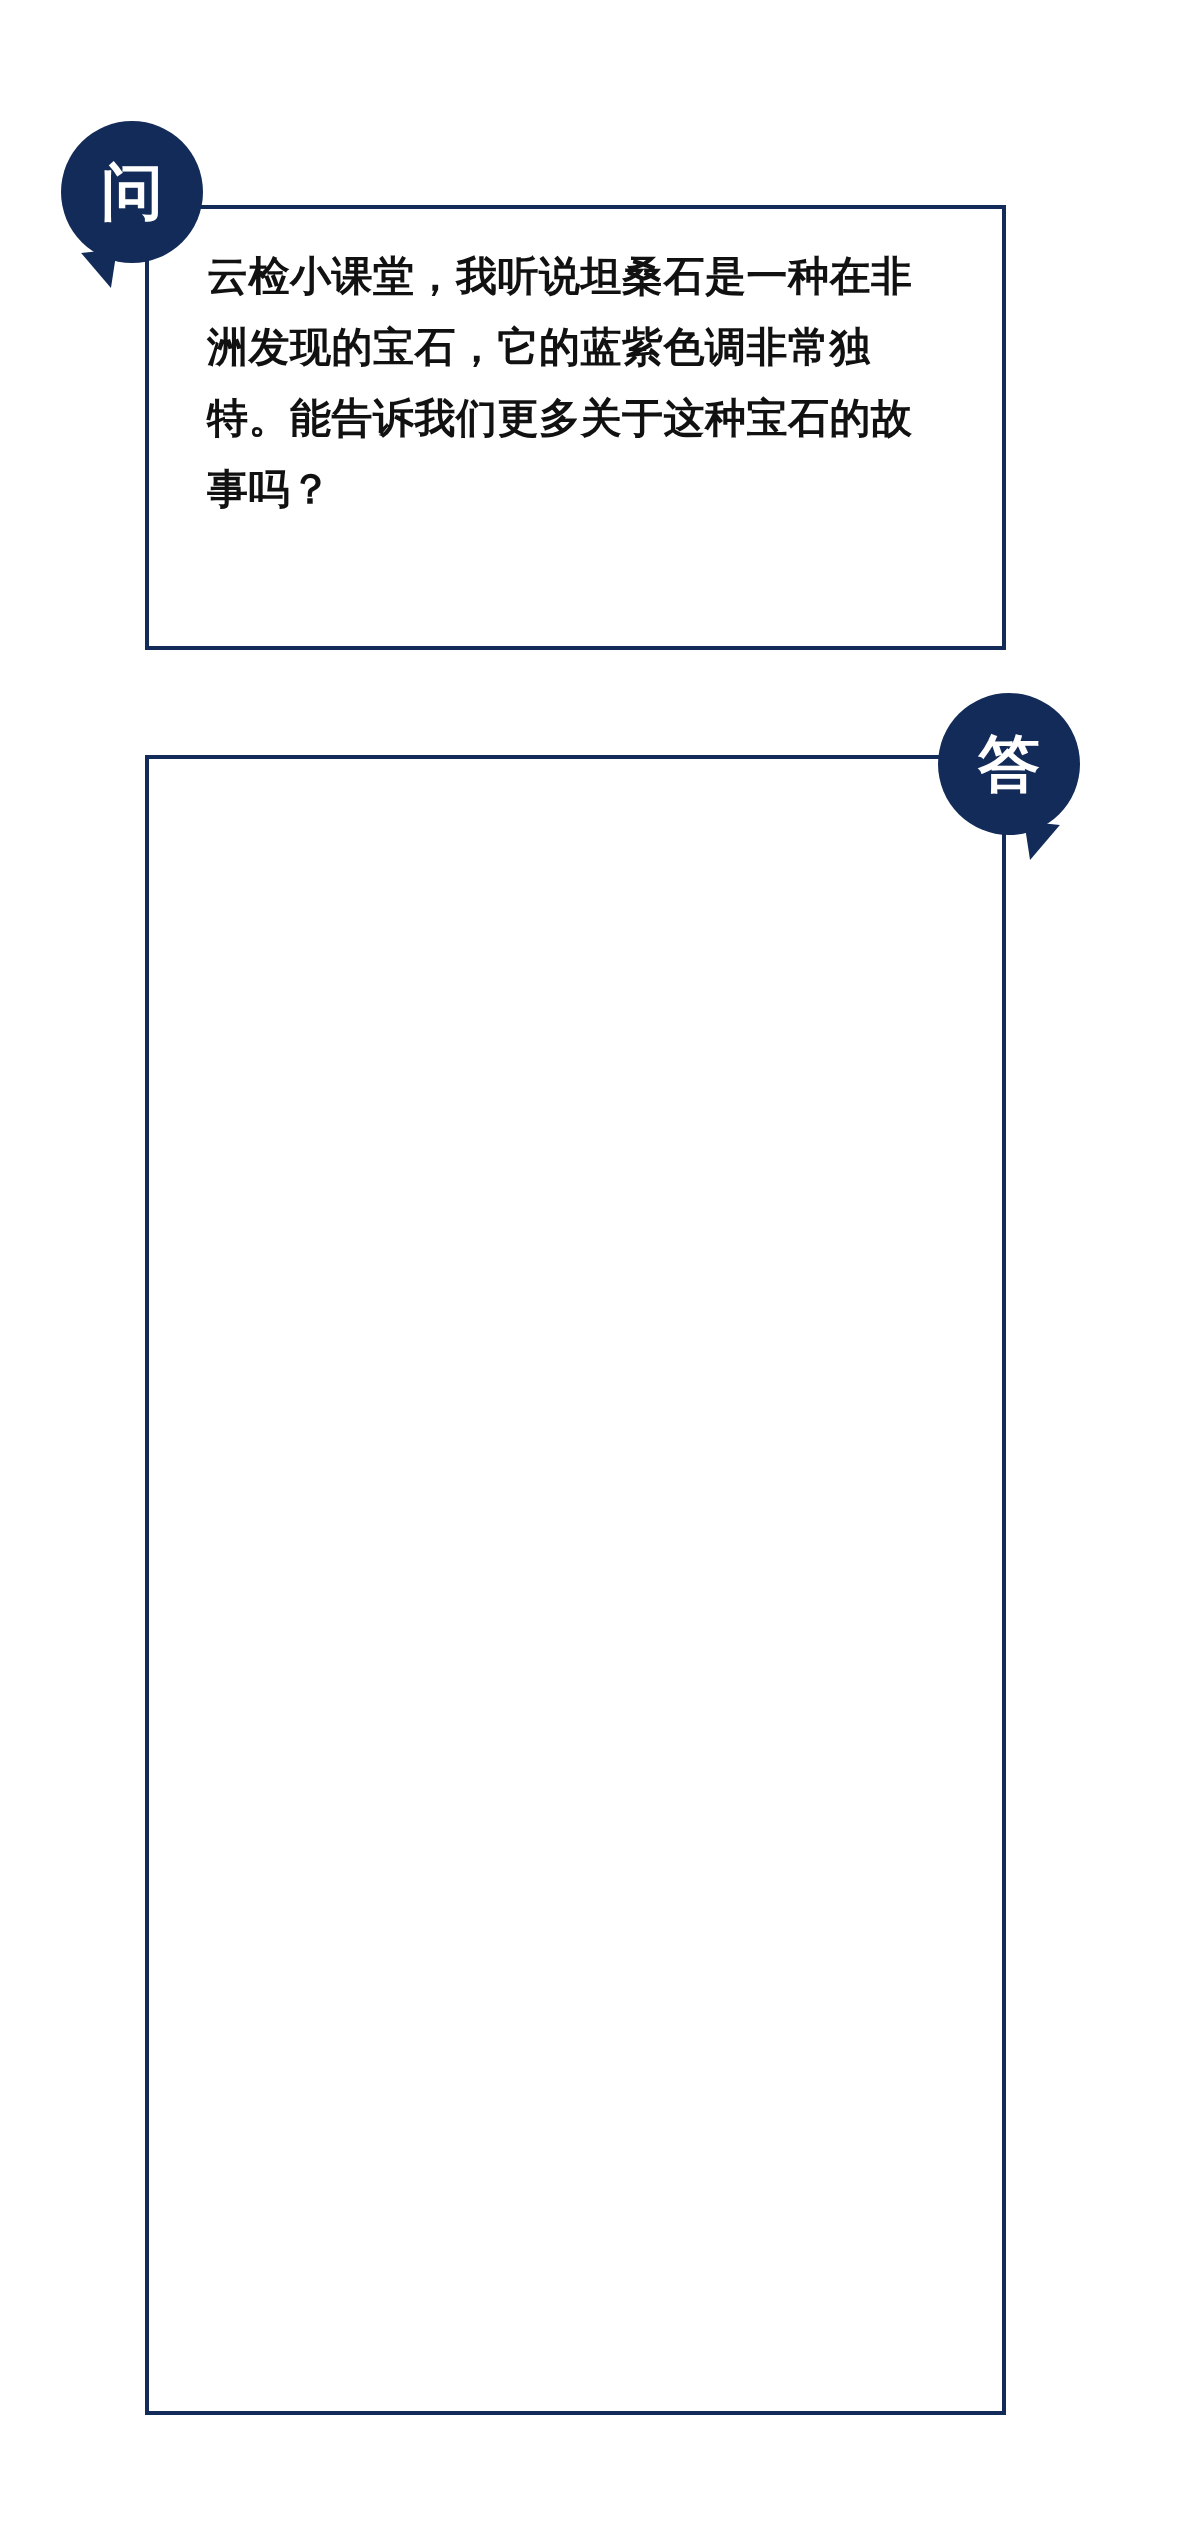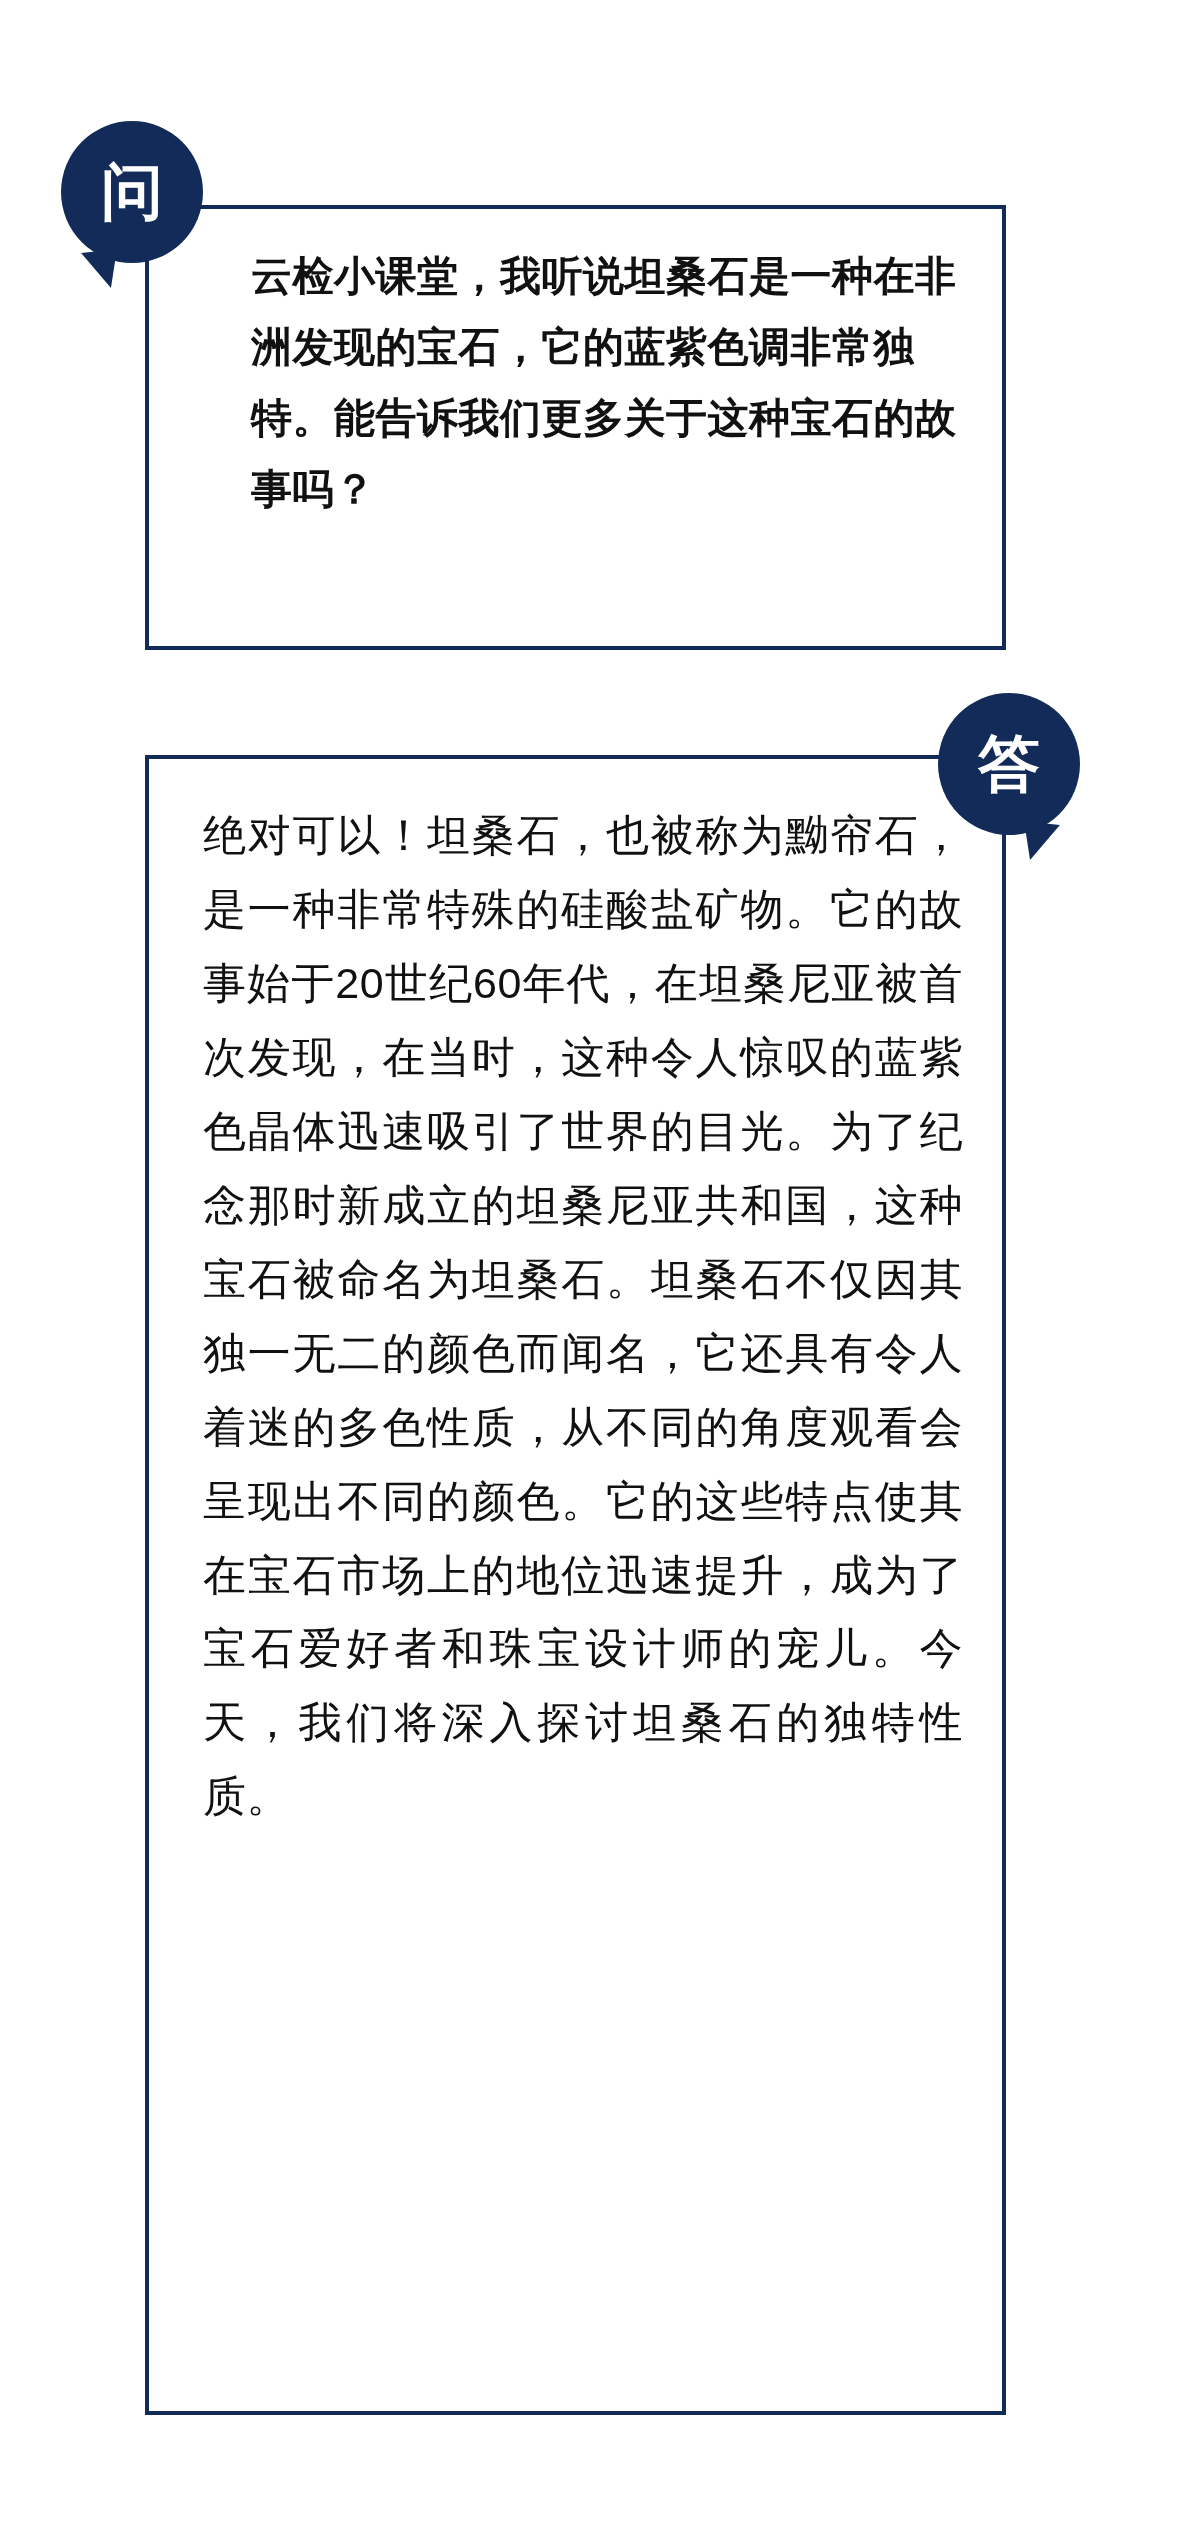--- a/index.html
+++ b/index.html
@@ -45,21 +45,20 @@
     position: absolute;
     left: 62px;
     top: 36px;
     width: 740px;
     font-size: 41px;
     font-weight: bold;
     line-height: 1.73;
     color: #111111;
     letter-spacing: 0.5px;
     white-space: pre-wrap;
-    margin-left: 44px;
   }
 
   
   .badge {
     position: absolute;
     width: 142px;
     height: 142px;
     border-radius: 50%;
     background: #132b58;
     color: #ffffff;
@@ -148,16 +147,15 @@
     <div class="question-text">云检小课堂，我听说坦桑石是一种在非洲发现的宝石，它的蓝紫色调非常独特。能告诉我们更多关于这种宝石的故事吗？</div>
   </div>
 
   <div class="badge badge-a">
     <span>答</span>
     <span class="tail"></span>
   </div>
 
   <div class="qa-block answer-block">
     <div class="answer-box"></div>
-    <div class="answer-text">绝对可以！坦桑石，也被称为黝帘石，是一种非常特殊的硅酸盐矿物。它的故事始于20世纪60年代，在坦桑尼亚被首次发现，在当时，这种令人惊叹的蓝紫色晶体迅速吸引了世界的目光。为了纪念那时新成立的坦桑尼亚共和国，这种宝石被命名为坦桑石。坦桑石不仅因其独一无二的颜色而闻名，它还具有令人着迷的多色性质，从不同的角度观看会呈现出不同的颜色。它的这些特点使其在宝石市场上的地位迅速提升，成为了宝石爱好者和珠宝设计师的宠儿。今天，我们将深入探讨坦桑石的独特性质。</div>
   </div>
 
 </div>
 
 </body></html>

